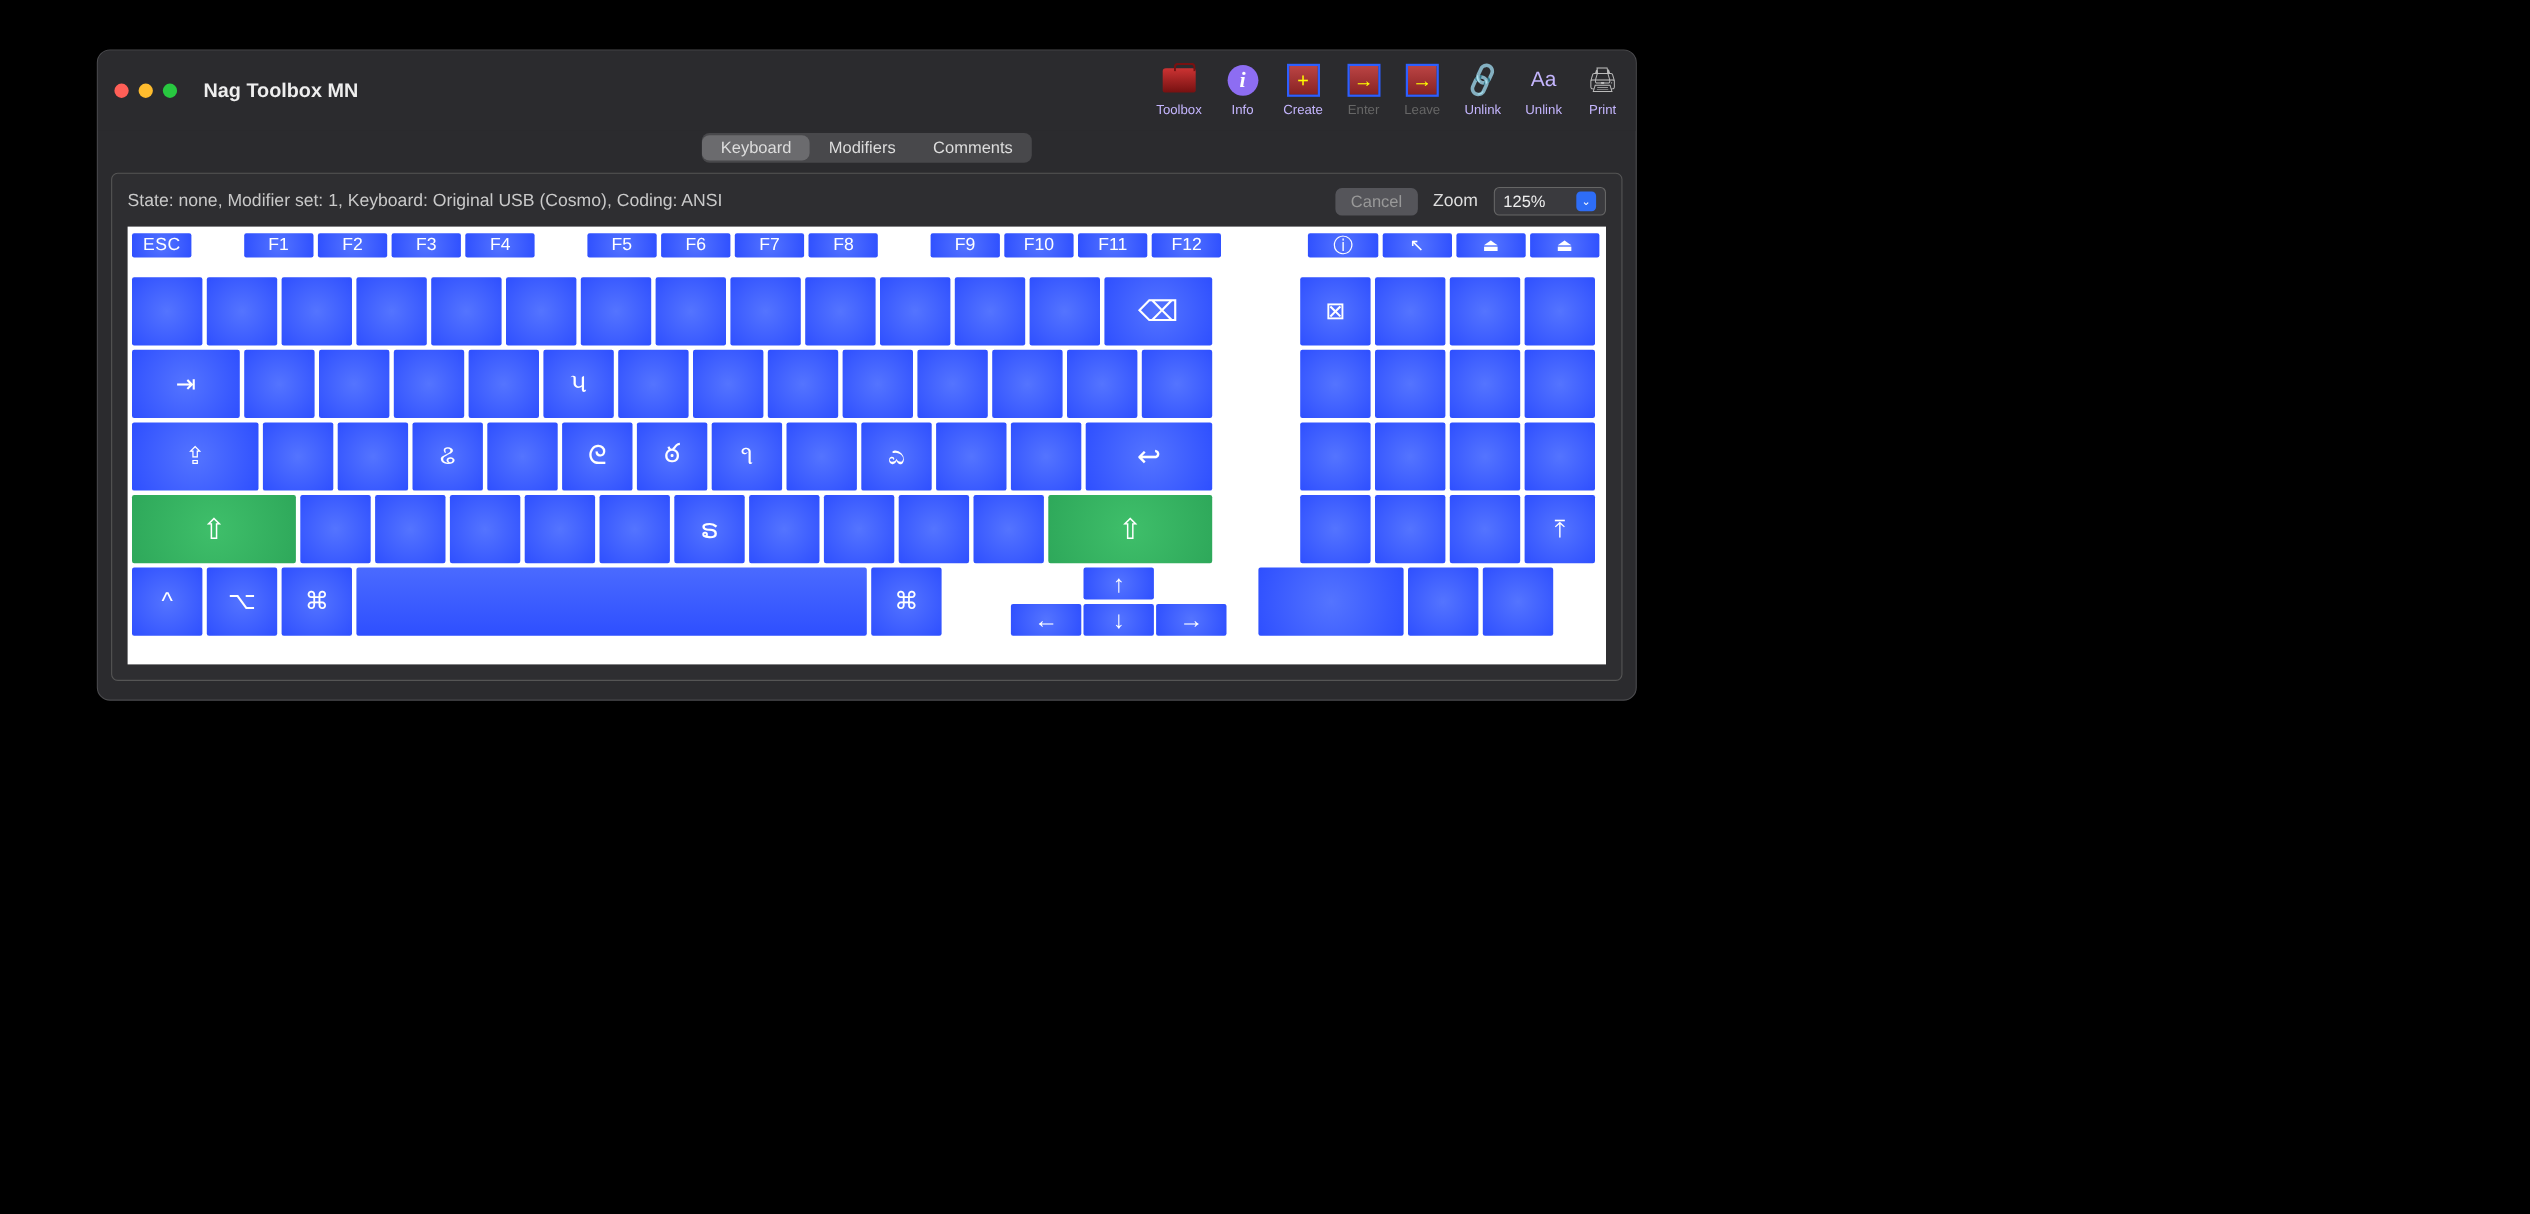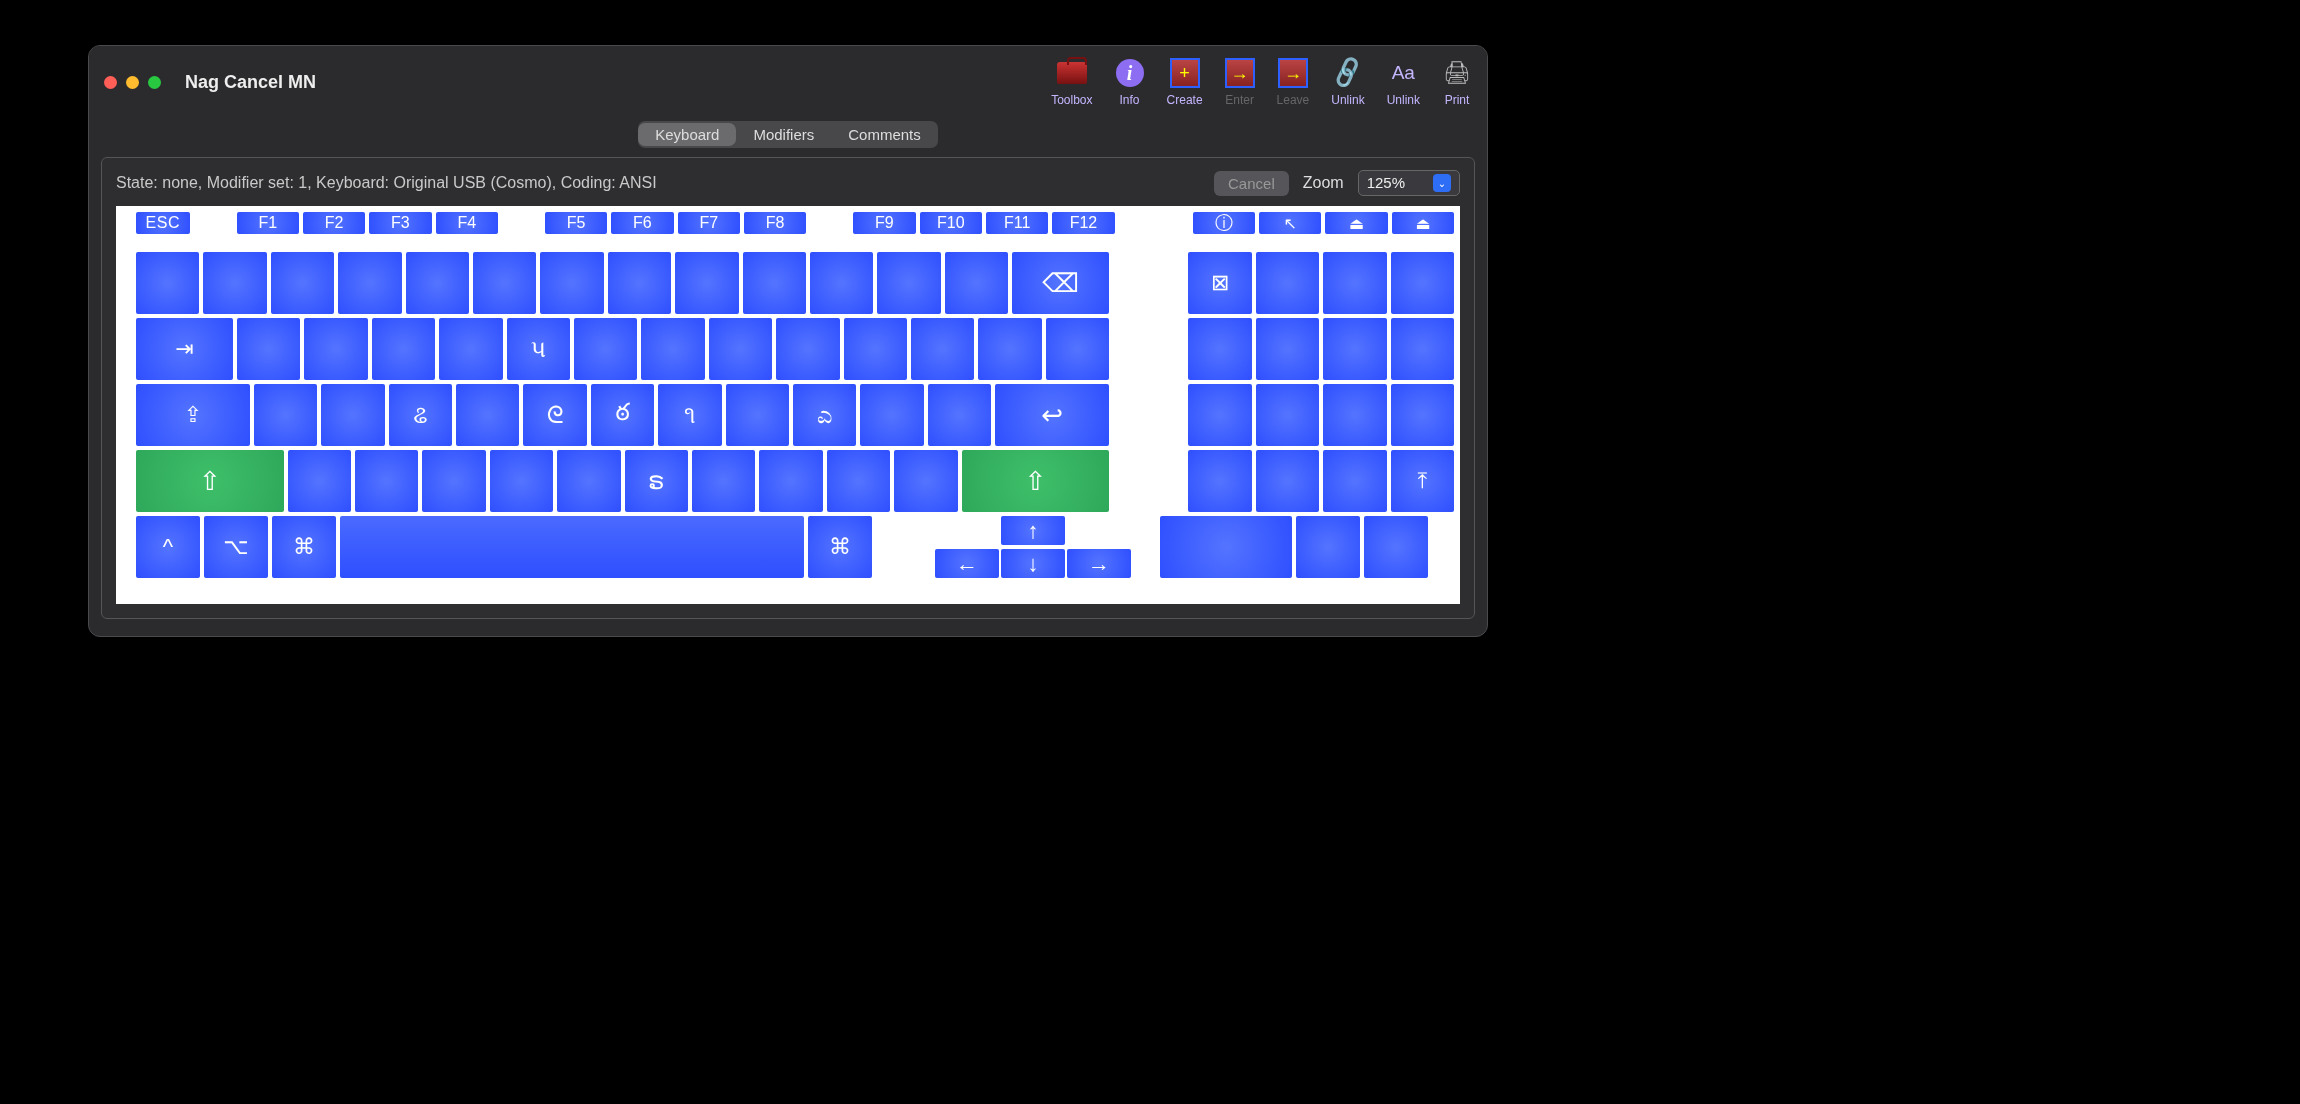--- a/index.html
+++ b/index.html
@@ -149,32 +149,32 @@
     font-size: 15px;
   }
   .zoom-label { font-size: 16px; color: #ddd; }
   .zoom-select {
     background: #3a3a3e;
     border: 1px solid #666;
     border-radius: 5px;
     padding: 3px 8px;
     font-size: 15px;
     color: #eee;
-    display: flex; gap: 28px;
+    display: flex; align-items: center; gap: 28px;
     position: relative;
   }
   .zoom-caret {
     width: 18px;height: 18px; background:#2e6df6; border-radius:4px;
     display:flex; align-items:center; justify-content:center;
     color:#fff; font-size:10px;
   }
 
   .kb-area {
     background: #fff;
-    padding: 6px 6px 10px 20px;
+    padding: 6px 6px 10px 4px;
     position: relative;
     height: 398px;
   }
   .row { display: flex; gap: 4px; margin-bottom: 4px; align-items: stretch; }
   .key {
     background: radial-gradient(circle, #5474ff 0%, #2e4fff 100%);
     color: #fff;
     display: flex;
     align-items: center;
     justify-content: center;
@@ -199,21 +199,21 @@
 <body>
 
 <div class="window">
 
   <div class="titlebar">
     <div class="traffic">
       <div class="traffic-dot traffic-close"></div>
       <div class="traffic-dot traffic-min"></div>
       <div class="traffic-dot traffic-zoom"></div>
     </div>
-    <div class="title">Nag Cancel MN</div>
+    <div class="title">Nag Toolbox MN</div>
 
     <div class="toolbar">
       <div class="tool-item">
         <div class="tool-icon">
             <div class="toolbox-icon"></div>
           </div>
         <span class="label">Toolbox</span>
       </div>
       <div class="tool-item">
         <div class="tool-icon">

